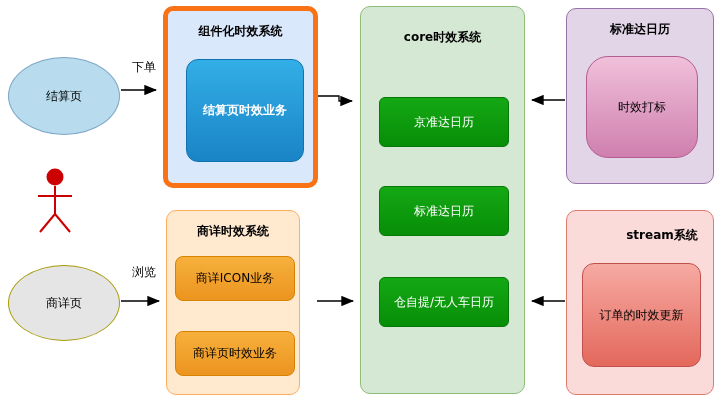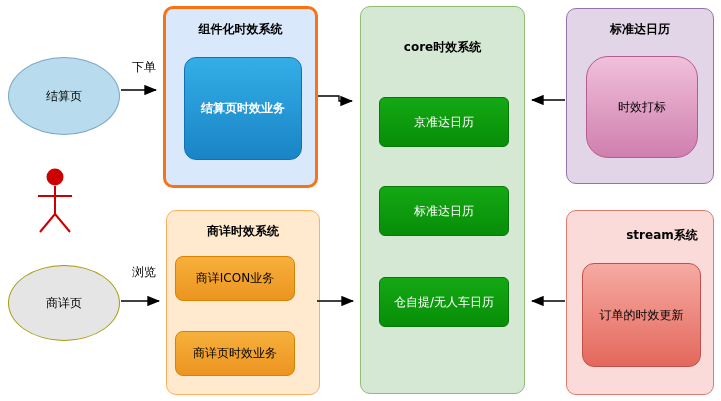--- a/index.html
+++ b/index.html
@@ -12,37 +12,37 @@
            font-size:12px;color:#000;z-index:2;}
   .settlement-ellipse{left:8px;top:57px;width:112px;height:78px;
       background:#b8dced;border:1px solid #7aa7c7;}
   .product-ellipse{left:8px;top:265px;width:112px;height:76px;
       background:#e5e5e5;border:1px solid #a89a06;}
 
   .container{border-radius:10px;z-index:1;}
   .container .title{text-align:center;font-weight:bold;font-size:12px;color:#000;}
 
   .component-container{left:163px;top:6px;width:155px;height:182px;
-      background:#dae8fc;border:3px solid #f97316;}
+      background:#dae8fc;border:5px solid #f97316;}
   .component-container .title{padding-top:12px;}
   .component-box{left:18px;top:48px;width:118px;height:103px;border-radius:12px;
       background:linear-gradient(#33aee6,#1a84c6);border:1px solid #1272b0;
       color:#fff;font-weight:bold;}
 
-  .product-container{left:166px;top:210px;width:154px;height:185px;
+  .product-container{left:166px;top:210px;width:134px;height:185px;
       background:#ffe9cf;border:1px solid #ffae5e;}
   .product-container .title{padding-top:12px;}
   .orange-box{left:8px;width:120px;height:45px;border-radius:8px;
       background:linear-gradient(#f7b03c,#ec9420);border:1px solid #d78200;color:#000;}
   .orange-box.b1{top:45px;}
   .orange-box.b2{top:120px;}
 
   .core-container{left:360px;top:6px;width:165px;height:388px;
       background:#d5e8d4;border:1px solid #8fbf77;}
-  .core-container .title{padding-top:32px;}
+  .core-container .title{padding-top:22px;}
   .green-box{left:18px;width:130px;height:50px;border-radius:6px;
       background:linear-gradient(#14a814,#078e07);border:1px solid #077807;color:#fff;}
   .green-box.g1{top:90px;}
   .green-box.g2{top:179px;}
   .green-box.g3{top:270px;}
 
   .tagging-container{left:566px;top:8px;width:148px;height:176px;
       background:#e1d5e7;border:1px solid #9673a6;}
   .tagging-container .title{padding-top:12px;}
   .pink-box{left:19px;top:47px;width:112px;height:102px;border-radius:22px;

